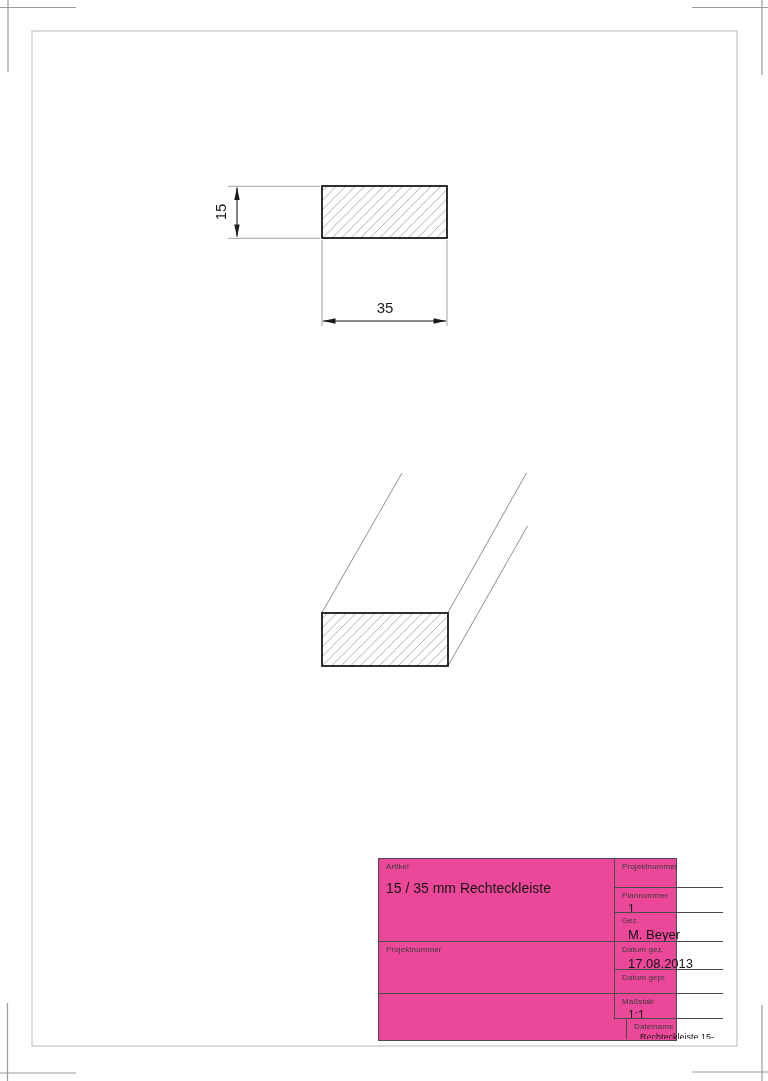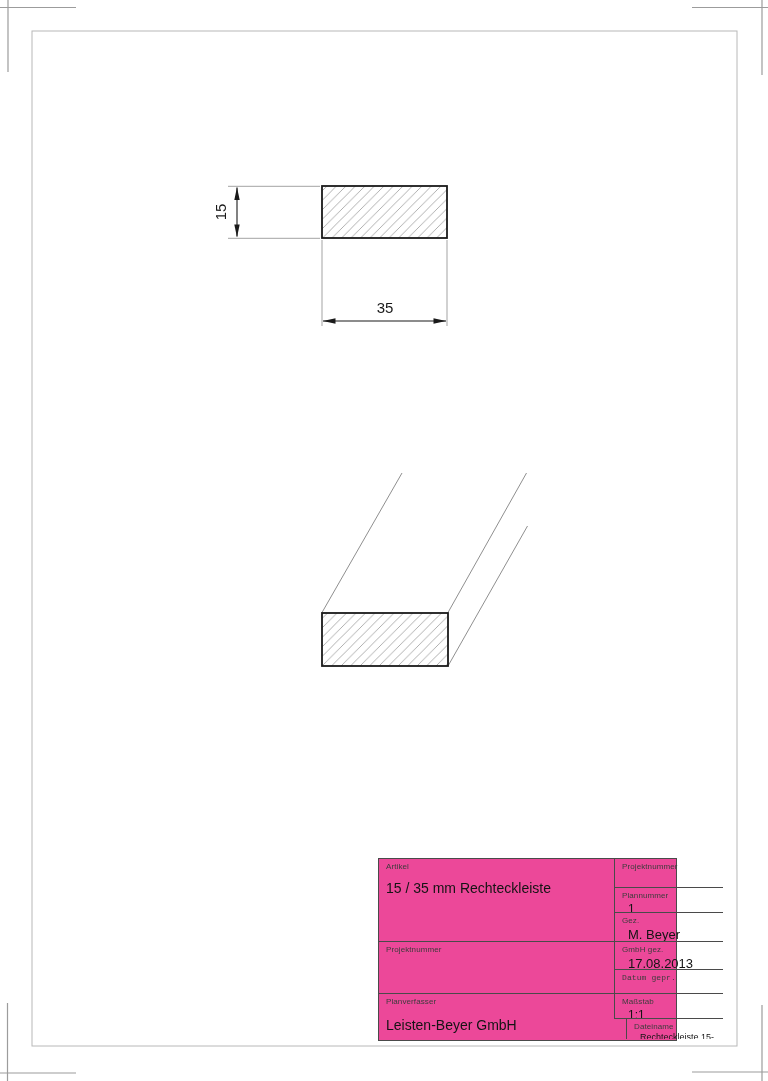--- a/index.html
+++ b/index.html
@@ -32,21 +32,21 @@
   
   .col-l { left:0; width:247.5px; }
   .col-r { left:235px; width:108.5px; }
   .row-artikel       { top:0;       height:82.5px; }
   .row-auftraggeber  { top:82.5px;  height:52px; }
   .row-planverfasser { top:134.5px; height:45.5px; }
   .row-projektnummer { top:0;       height:28.5px; }
   .row-plannummer    { top:28.5px;  height:25px; }
   .row-gez           { top:53.5px;  height:29px; }
   .row-datumgez      { top:82.5px;  height:28px; }
-  .row-datumgepr     { top:110.5px; height:24px;font-family:Liberation Mono, monospace; }
+  .row-datumgepr     { top:110.5px; height:24px; }
   .row-massstab      { top:134.5px; height:25px; }
   .row-dateiname     { top:159.5px; height:20.5px;margin-left:12px; }
 </style>
 </head>
 <body>
 
 <div class="sheet">
 
   <svg class="drawing-layer" width="768" height="1081" viewBox="0 0 768 1081">
     <defs>
@@ -107,39 +107,35 @@
   <div class="title-block">
 
     <div class="tb-cell col-l row-artikel bb">
       <div class="tb-label">Artikel</div>
       <div class="val-artikel">15 / 35 mm Rechteckleiste</div>
     </div>
     <div class="tb-cell col-l row-auftraggeber bb">
       <div class="tb-label">Projektnummer</div>
       <div class="val-md"></div>
     </div>
-    <div class="tb-cell col-l row-planverfasser">
-      <div class="tb-label">Planverfasser</div>
-      <div class="val-firm">Leisten-Beyer GmbH</div>
-    </div>
 
     <div class="tb-cell col-r row-projektnummer bb bl">
       <div class="tb-label">Projektnummer</div>
       <div class="val-num"></div>
     </div>
     <div class="tb-cell col-r row-plannummer bb bl">
       <div class="tb-label">Plannummer</div>
       <div class="val-num">1</div>
     </div>
     <div class="tb-cell col-r row-gez bb bl">
       <div class="tb-label">Gez.</div>
       <div class="val-md">M. Beyer</div>
     </div>
     <div class="tb-cell col-r row-datumgez bb bl">
-      <div class="tb-label">GmbH gez.</div>
+      <div class="tb-label">Datum gez.</div>
       <div class="val-md">17.08.2013</div>
     </div>
     <div class="tb-cell col-r row-datumgepr bb bl">
       <div class="tb-label">Datum gepr.</div>
       <div class="val-md"></div>
     </div>
     <div class="tb-cell col-r row-massstab bb bl">
       <div class="tb-label">Maßstab</div>
       <div class="val-num">1:1</div>
     </div>

